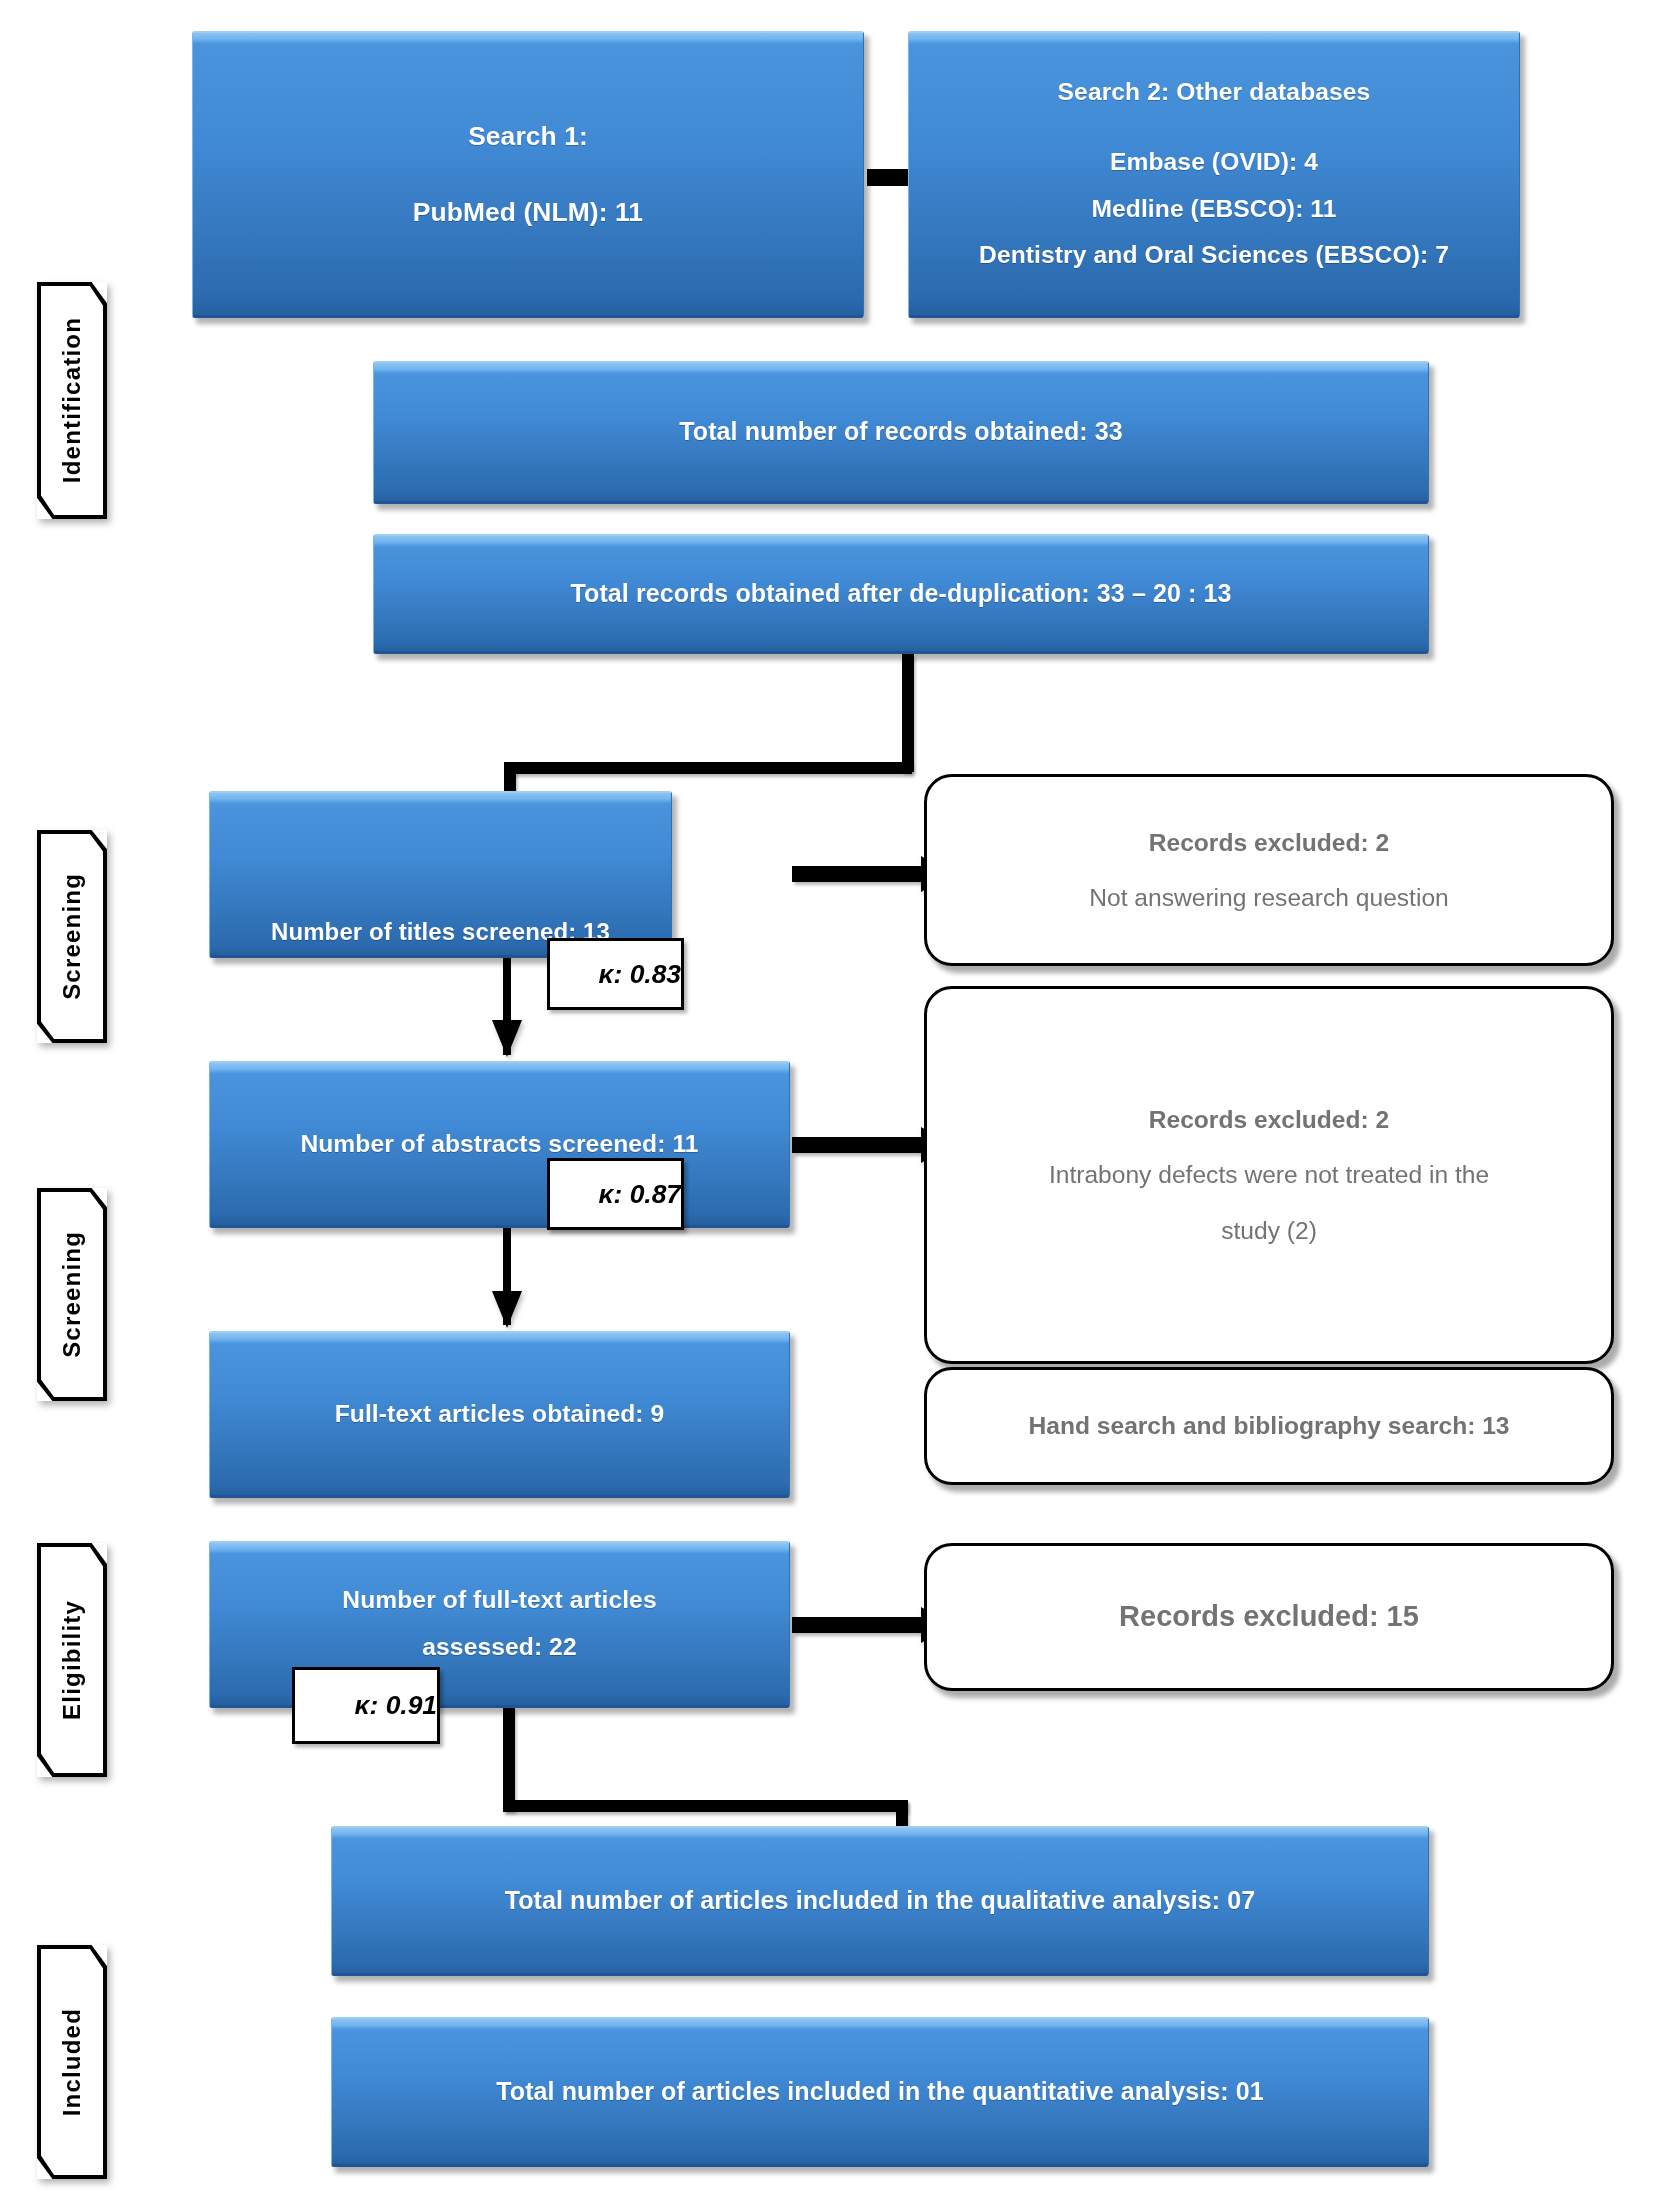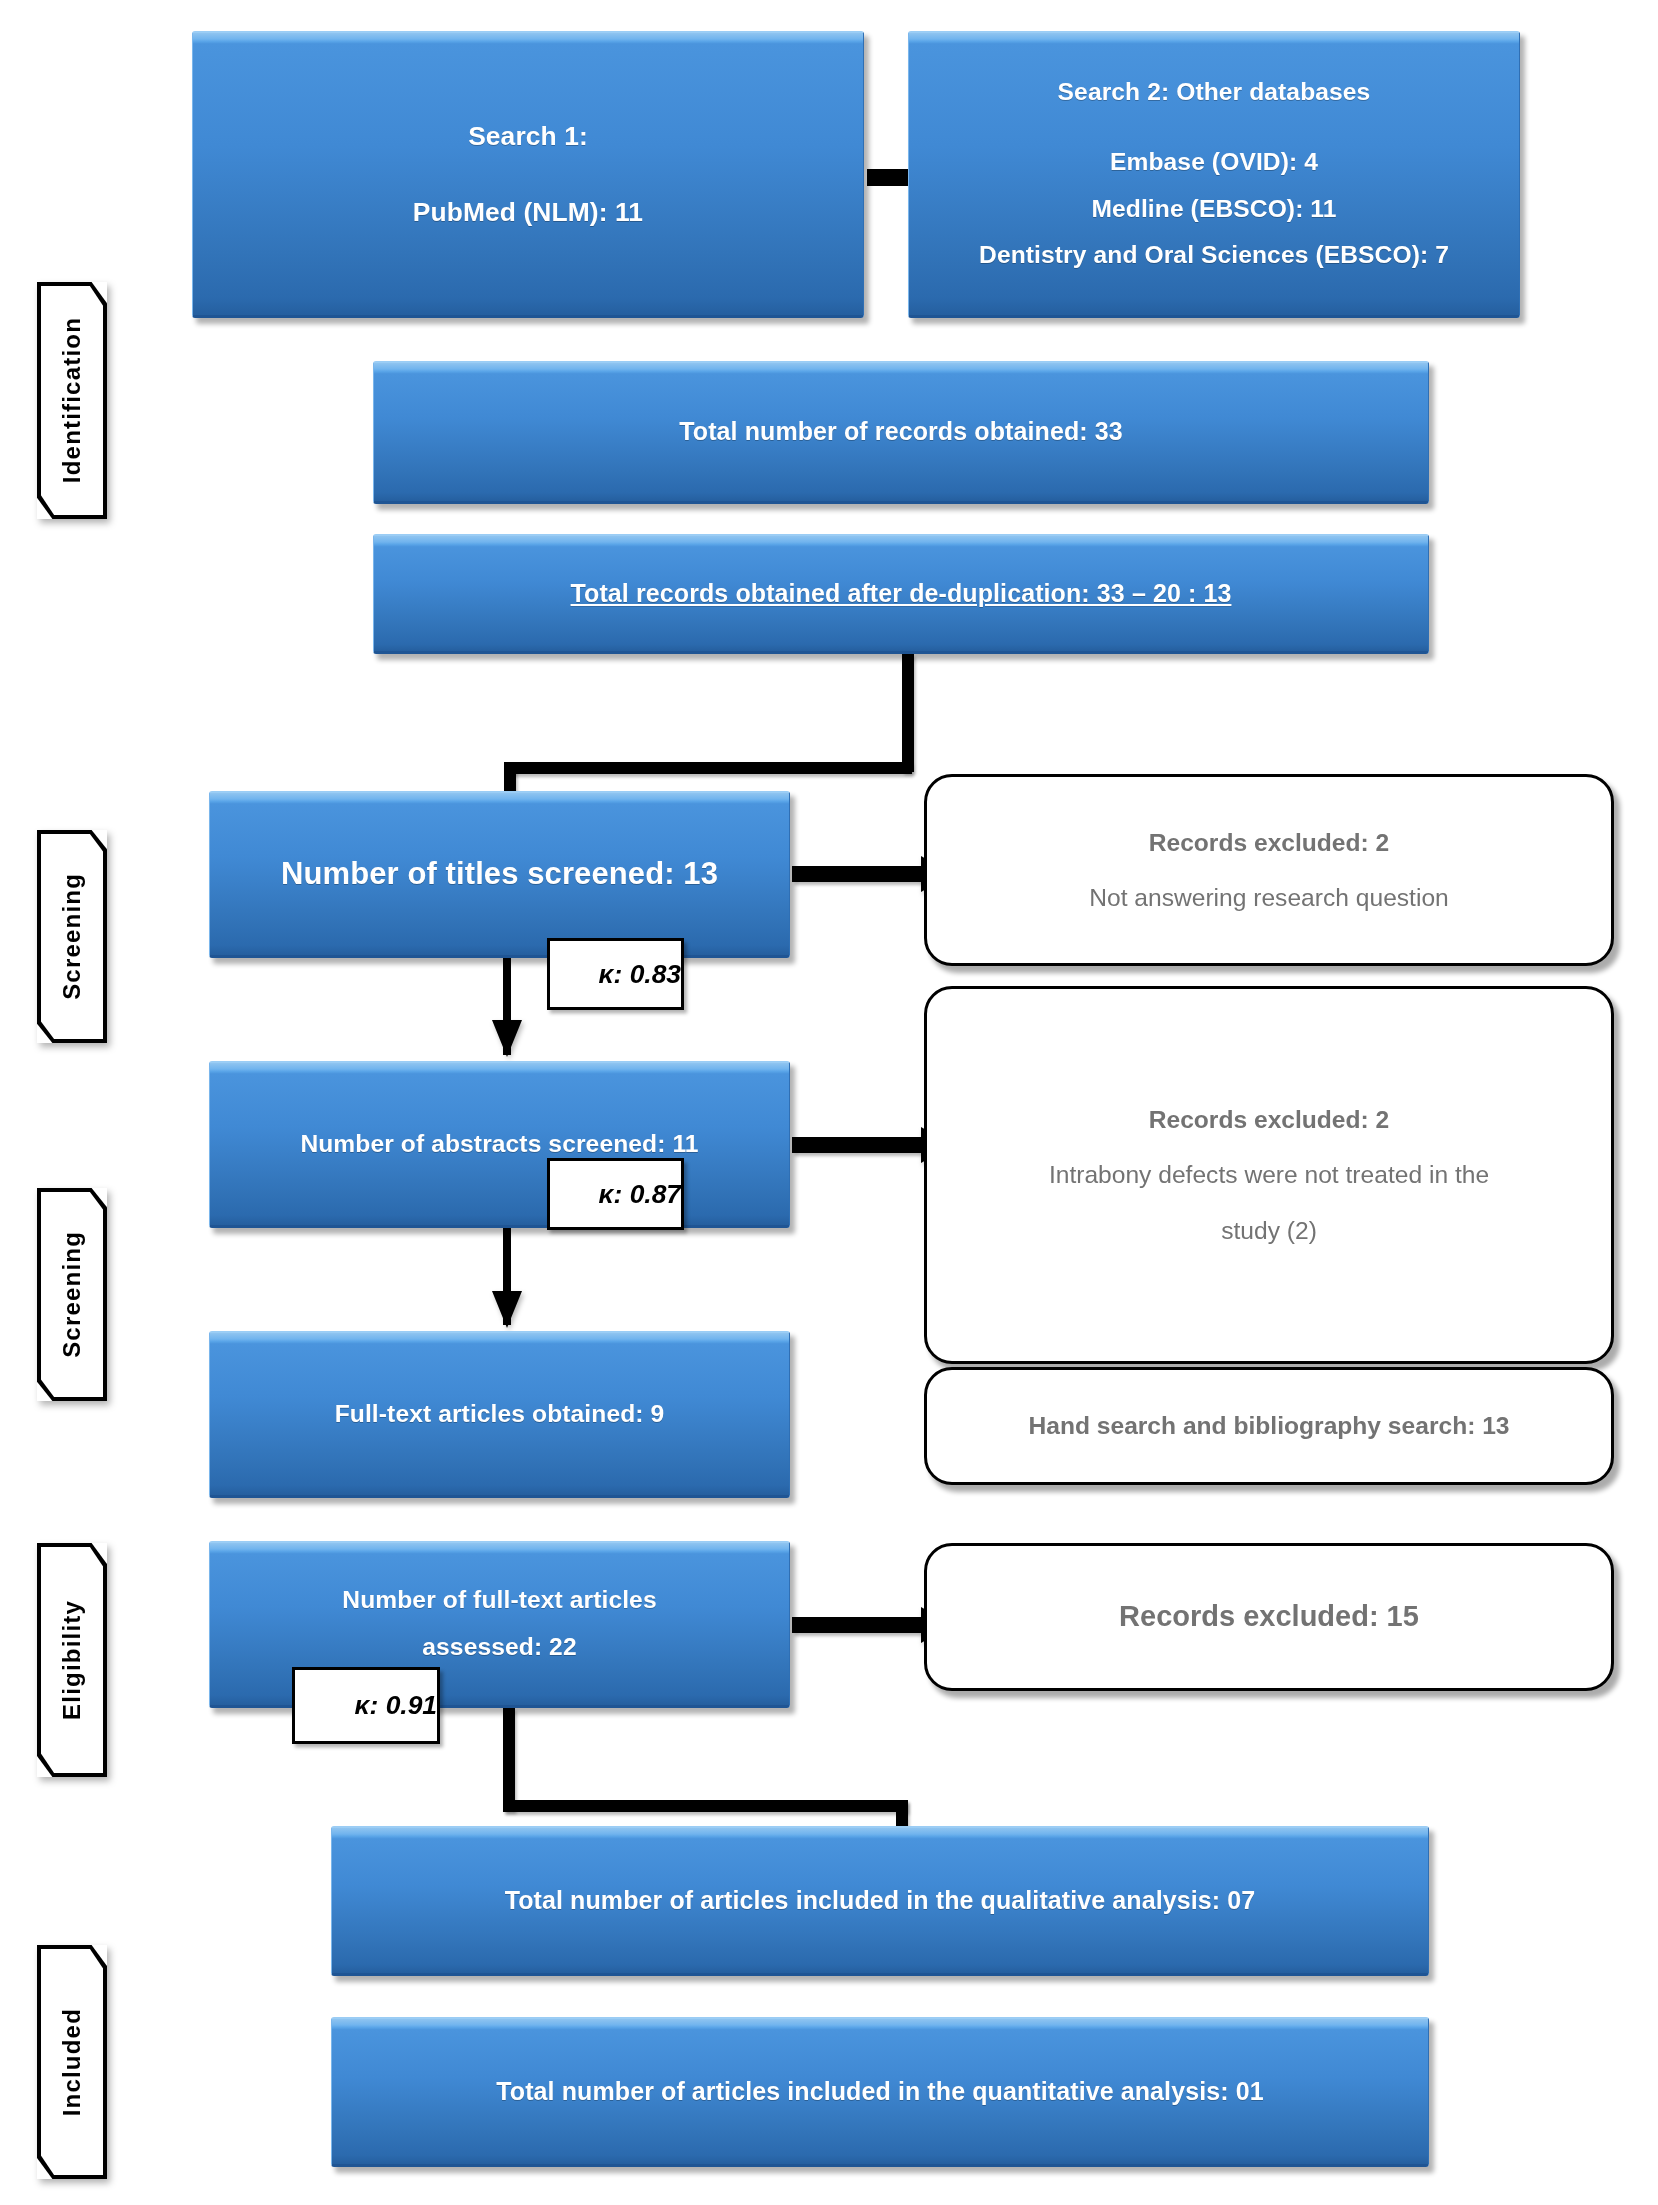--- a/index.html
+++ b/index.html
@@ -208,30 +208,30 @@
       <div>Embase (OVID): 4</div>
       <div>Medline (EBSCO): 11</div>
       <div>Dentistry and Oral Sciences (EBSCO): 7</div>
     </div>
   </div>
 
   <div class="bluebox" style="left:373px; top:361px; width:1056px; height:143px; font-size:25px;">
     <div class="inner">Total number of records obtained: 33</div>
   </div>
 
-  <div class="bluebox" style="left:373px; top:534px; width:1056px; height:120px; font-size:25px;text-decoration:underline;">
+  <div class="bluebox" style="left:373px; top:534px; width:1056px; height:120px; font-size:25px;">
     <div class="inner">Total records obtained after de-duplication: 33 – 20 : 13</div>
   </div>
 
   <div class="line" style="left:902px; top:654px; width:12px; height:118px;"></div>
   <div class="line" style="left:504px; top:762px; width:408px; height:12px;"></div>
   <div class="line" style="left:504px; top:762px; width:12px; height:36px;"></div>
   <div class="arrowdown" style="left:495px; top:794px;"></div>
 
-  <div class="bluebox" style="left:209px; top:791px; width:581px; height:167px; font-size:31px;">
+  <div class="bluebox" style="left:209px; top:791px; width:463px; height:167px; font-size:24px;align-items:flex-end;">
     <div class="inner">Number of titles screened: 13</div>
   </div>
 
   <div class="line" style="left:792px; top:866px; width:132px; height:15.6px;"></div>
   <div class="arrowright" style="left:921px; top:856px;"></div>
 
   <div class="whitebox" style="left:924px; top:774px; width:690px; height:192px; font-size:24.6px;">
     <div class="inner">
       <span class="wb-title">Records excluded: 2</span>
       <span class="wb-sub">Not answering research question</span>

